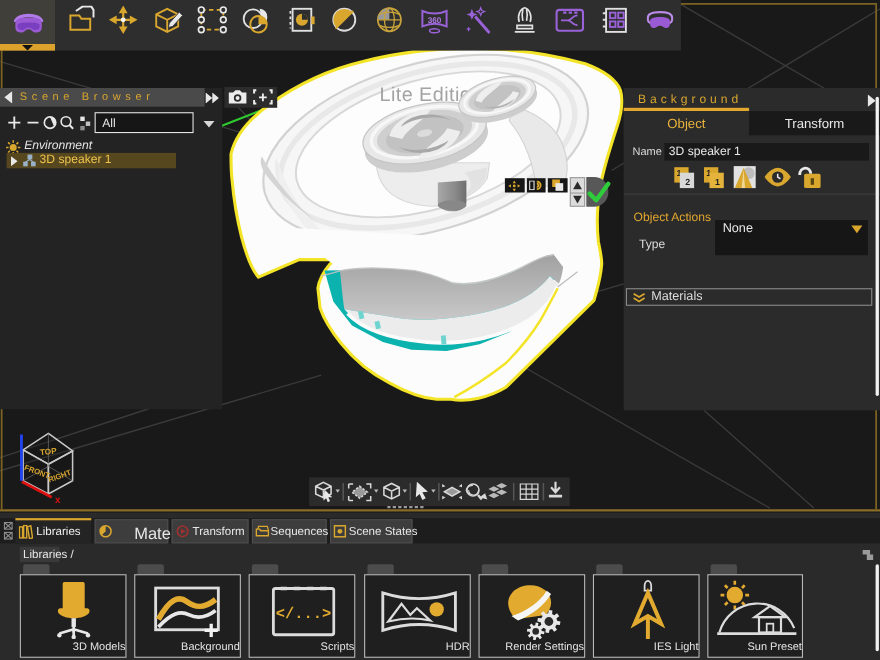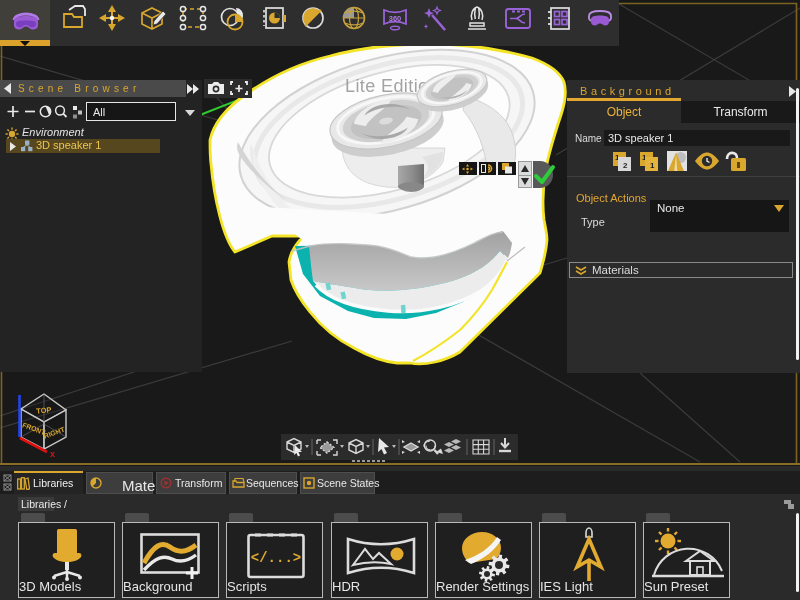--- a/index.html
+++ b/index.html
@@ -713,16 +713,16 @@
       <rect x="47" y="40" width="6" height="8" fill="none" stroke="#dcdcdc" stroke-width="1.6"></rect>
       <line x1="2" y1="49" x2="74" y2="49" stroke="#dcdcdc" stroke-width="2.4"></line>
     </svg>
         </div>
   </div>
 </div>
 <style>
   .card { top:0; width:97px; height:87px; }
   .card .tab { position:absolute; left:3px; top:0; width:24px; height:9px; background:#4c4c4c; border-radius:2px 2px 0 0; }
   .card .body { position:absolute; left:0; top:9px; width:97px; height:76px; background:#1f1f1f; border:1.6px solid #b9b9b9; }
-  .card .lbl { position:absolute; left:0; bottom:3px; width:100%; text-align:left; font-size:13px; color:#e5e5e5; font-family:"Liberation Sans", sans-serif; }
+  .card .lbl { position:absolute; left:0; bottom:3px; width:100%; text-align:right; font-size:10px; color:#e5e5e5; font-family:"Liberation Sans", sans-serif; }
 </style>
 
 </div>
 
 </body></html>

